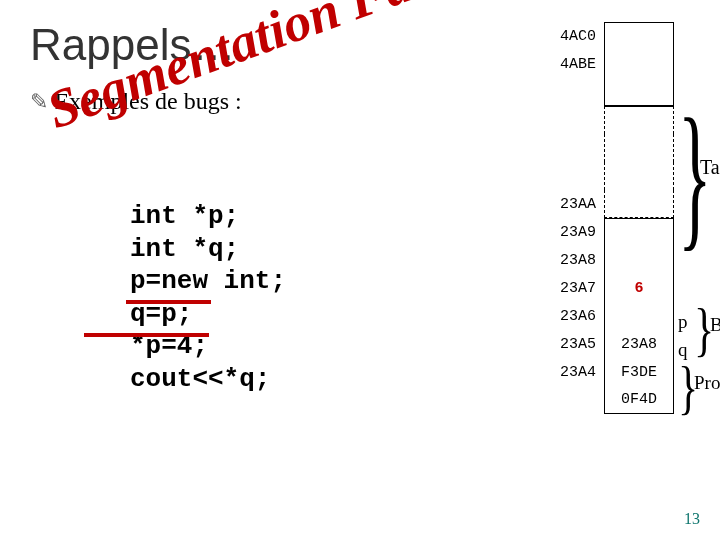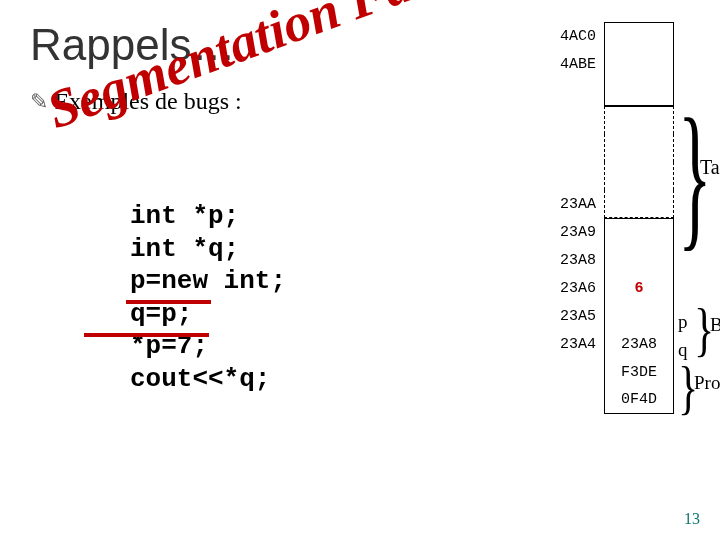--- a/index.html
+++ b/index.html
@@ -37,40 +37,41 @@
   <div class="subtitle-row">
     <span class="bullet-icon">✎</span>
     <span class="subtitle">Exemples de bugs :</span>
   </div>
 
   <div class="code-block">
     <div>int *p;</div>
     <div>int *q;</div>
     <div>p=new int;</div>
     <div>q=p;</div>
-    <div>*p=7;</div>
+    <div>*p=4;</div>
     <div>cout&lt;&lt;*q;</div>
   </div>
 
   <div class="underline-1"></div>
   <div class="underline-2"></div>
 
   <div class="seg-over">Segmentation Fault !!!</div>
 
   <div class="mem-wrap">
     <div class="addr-col">
       <div class="cell">4AC0</div>
       <div class="cell">4ABE</div>
       <div class="cell"></div>
       <div class="cell"></div>
       <div class="cell"></div>
       <div class="cell"></div>
       <div class="cell">23AA</div>
       <div class="cell">23A9</div>
       <div class="cell">23A8</div>
+      <div class="cell">23A7</div>
       <div class="cell">23A6</div>
       <div class="cell">23A5</div>
       <div class="cell">23A4</div>
     </div>
 
     <div class="val-col">
       <div class="solid-group">
         <div class="cell"></div>
         <div class="cell"></div>
         <div class="cell"></div>

